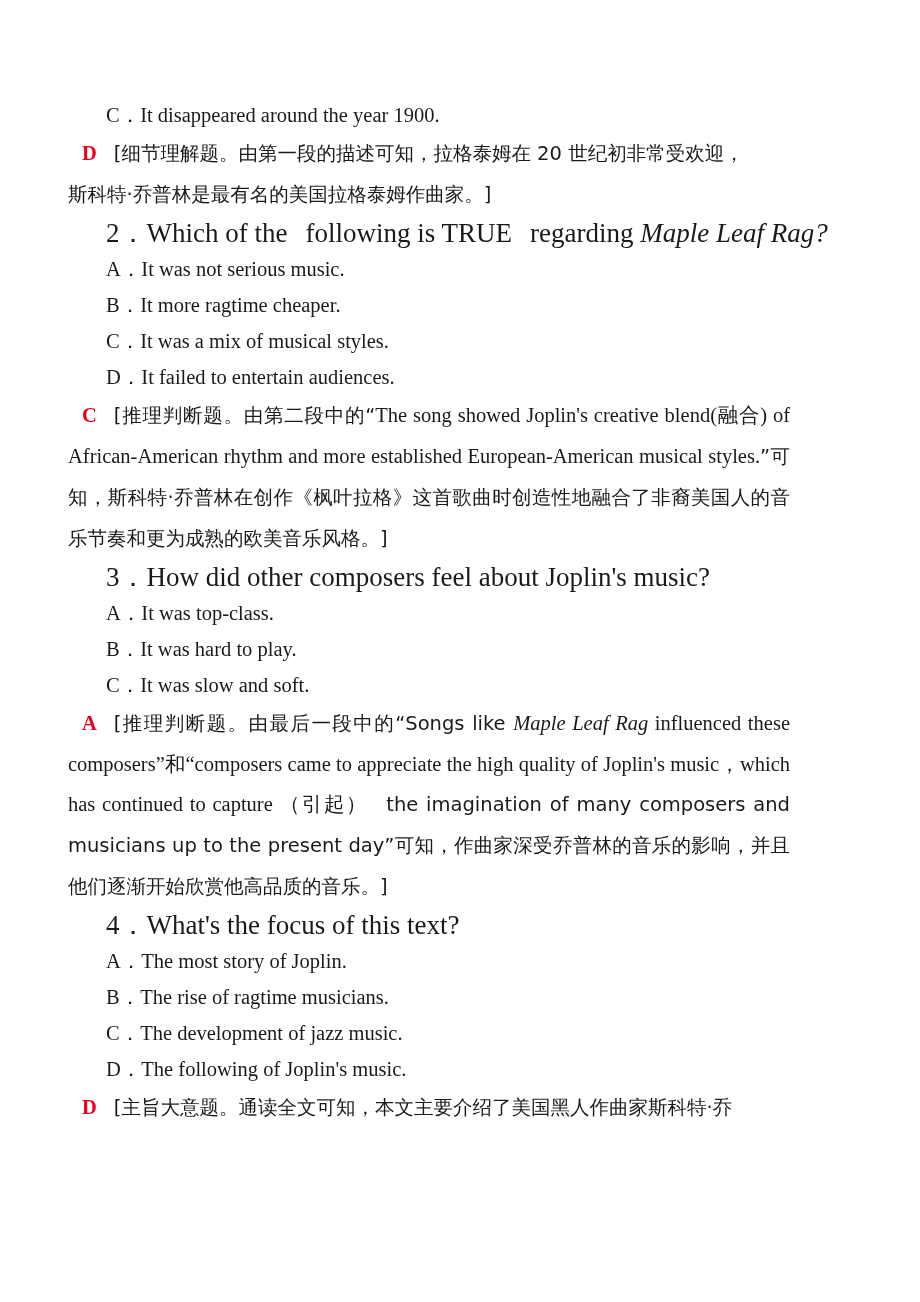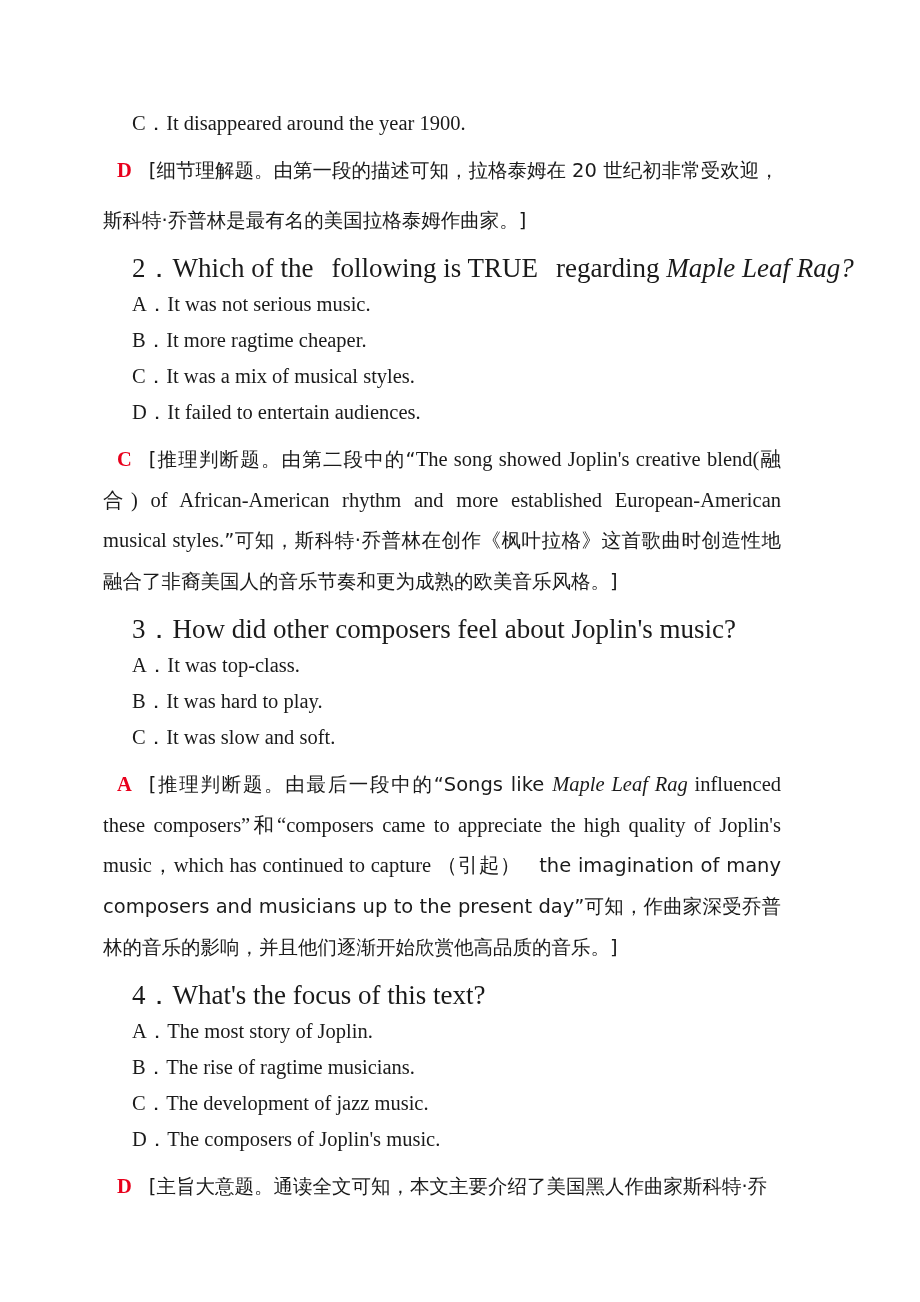--- a/index.html
+++ b/index.html
@@ -14,25 +14,25 @@
     position: relative;
     overflow: hidden;
     font-family: "Liberation Serif", "DejaVu Serif", serif;
     color: #1a1a1a;
     -webkit-font-smoothing: antialiased;
   }
 
   .page {
     position: absolute;
     left: 0;
-    top: 8px;
+    top: 0;
     width: 920px;
     height: 1186px;
     box-sizing: border-box;
-    padding: 97px 130px 0 94px;
+    padding: 97px 130px 0 68px;
   }
 
   
   .q-stem {
     padding-left: 38px;
     font-size: 27px;
     line-height: 36px;
     white-space: nowrap;
   }
 
@@ -44,21 +44,21 @@
     white-space: nowrap;
   }
 
   
   .explain {
     font-size: 20.5px;
     line-height: 40px;
     text-align: justify;
     text-justify: inter-character;
     text-indent: 0;
-    margin: 9px;
+    margin: 0;
     word-break: break-word;
   }
 
   .ans-letter {
     color: #e8001c;
     font-weight: bold;
     font-size: 20.5px;
     padding-left: 14px;
     padding-right: 17px;
   }
@@ -109,19 +109,19 @@
 
   <div class="explain">
     <span class="ans-letter">A</span><span class="cjk">[推理判断题。由最后一段中的“Songs like </span><span class="ital">Maple Leaf Rag</span><span> influenced these composers”和“composers came to appreciate the high quality of Joplin's music，which has continued to capture （引起）</span><span class="gap-md"></span><span class="cjk">the imagination of many composers and musicians up to the present day”可知，作曲家深受乔普林的音乐的影响，并且他们逐渐开始欣赏他高品质的音乐。]</span>
   </div>
 
   <div class="q-stem">4．What's the focus of this text?</div>
 
   <div class="opt">A．The most story of Joplin.</div>
   <div class="opt">B．The rise of ragtime musicians.</div>
   <div class="opt">C．The development of jazz music.</div>
-  <div class="opt">D．The composers of Joplin's music.</div>
+  <div class="opt">D．The following of Joplin's music.</div>
 
   <div class="explain">
     <span class="ans-letter">D</span><span class="cjk">[主旨大意题。通读全文可知，本文主要介绍了美国黑人作曲家斯科特·乔</span>
   </div>
 
 </div>
 
 </body></html>

